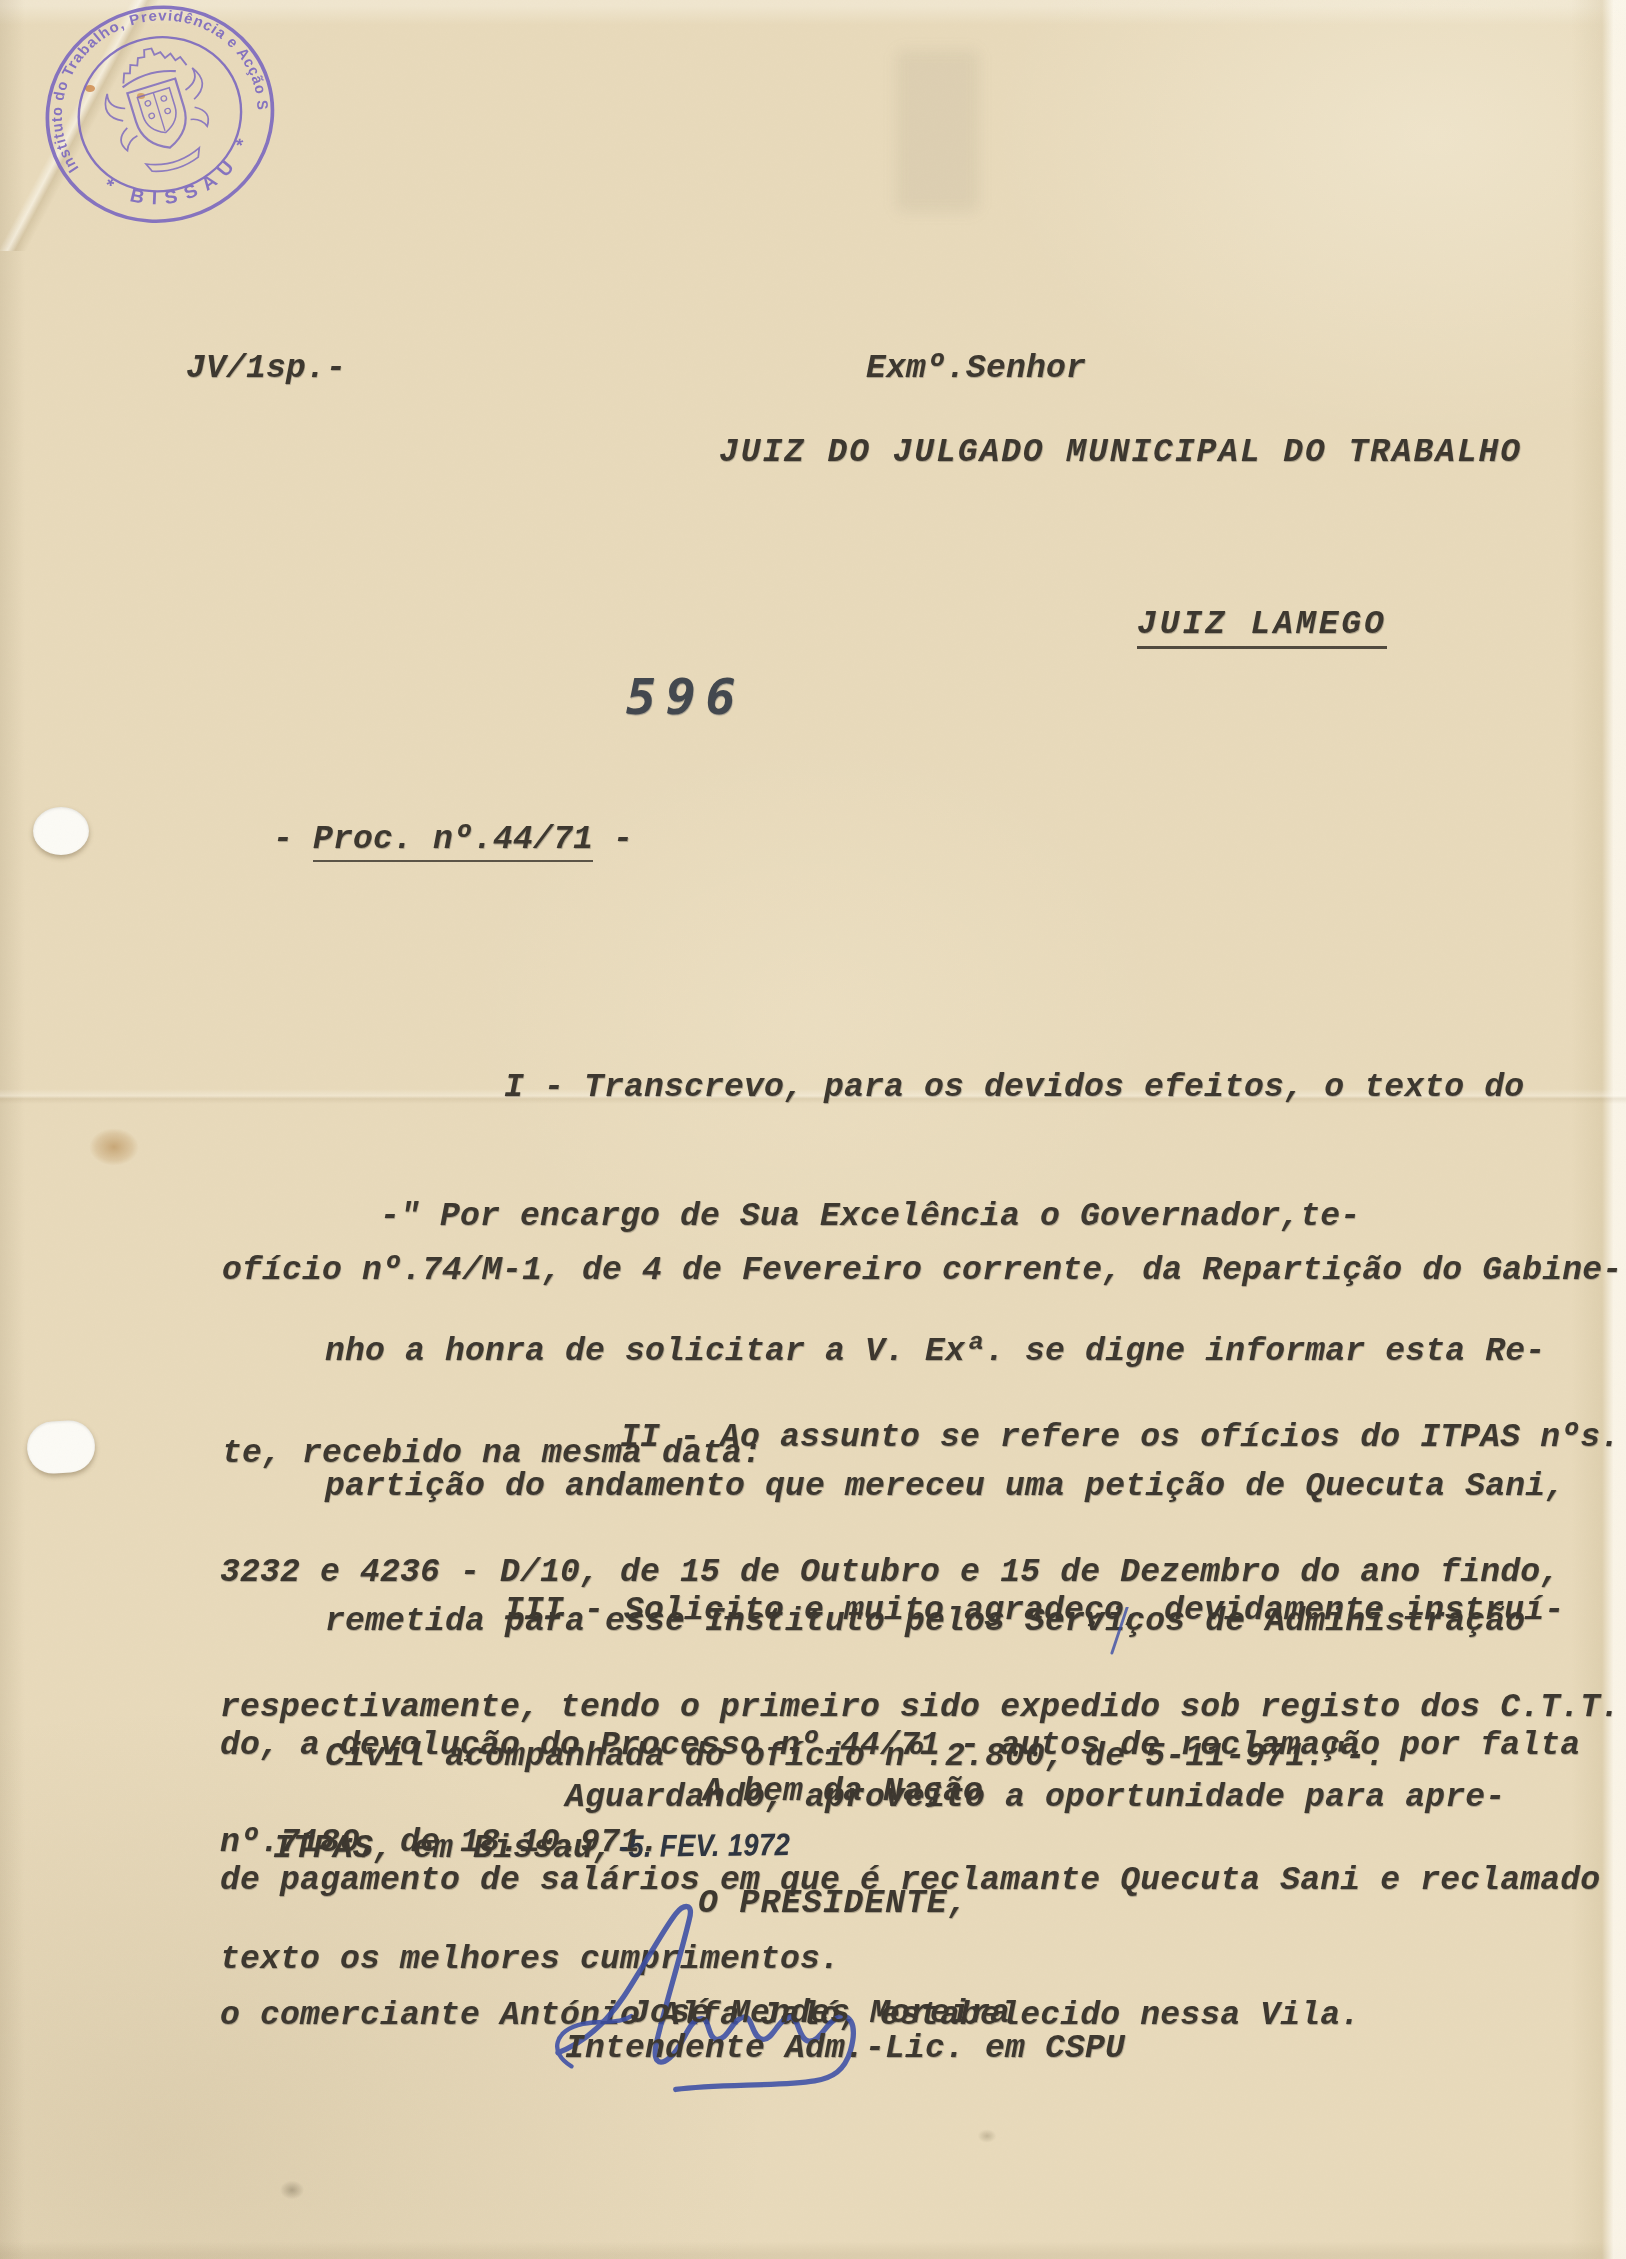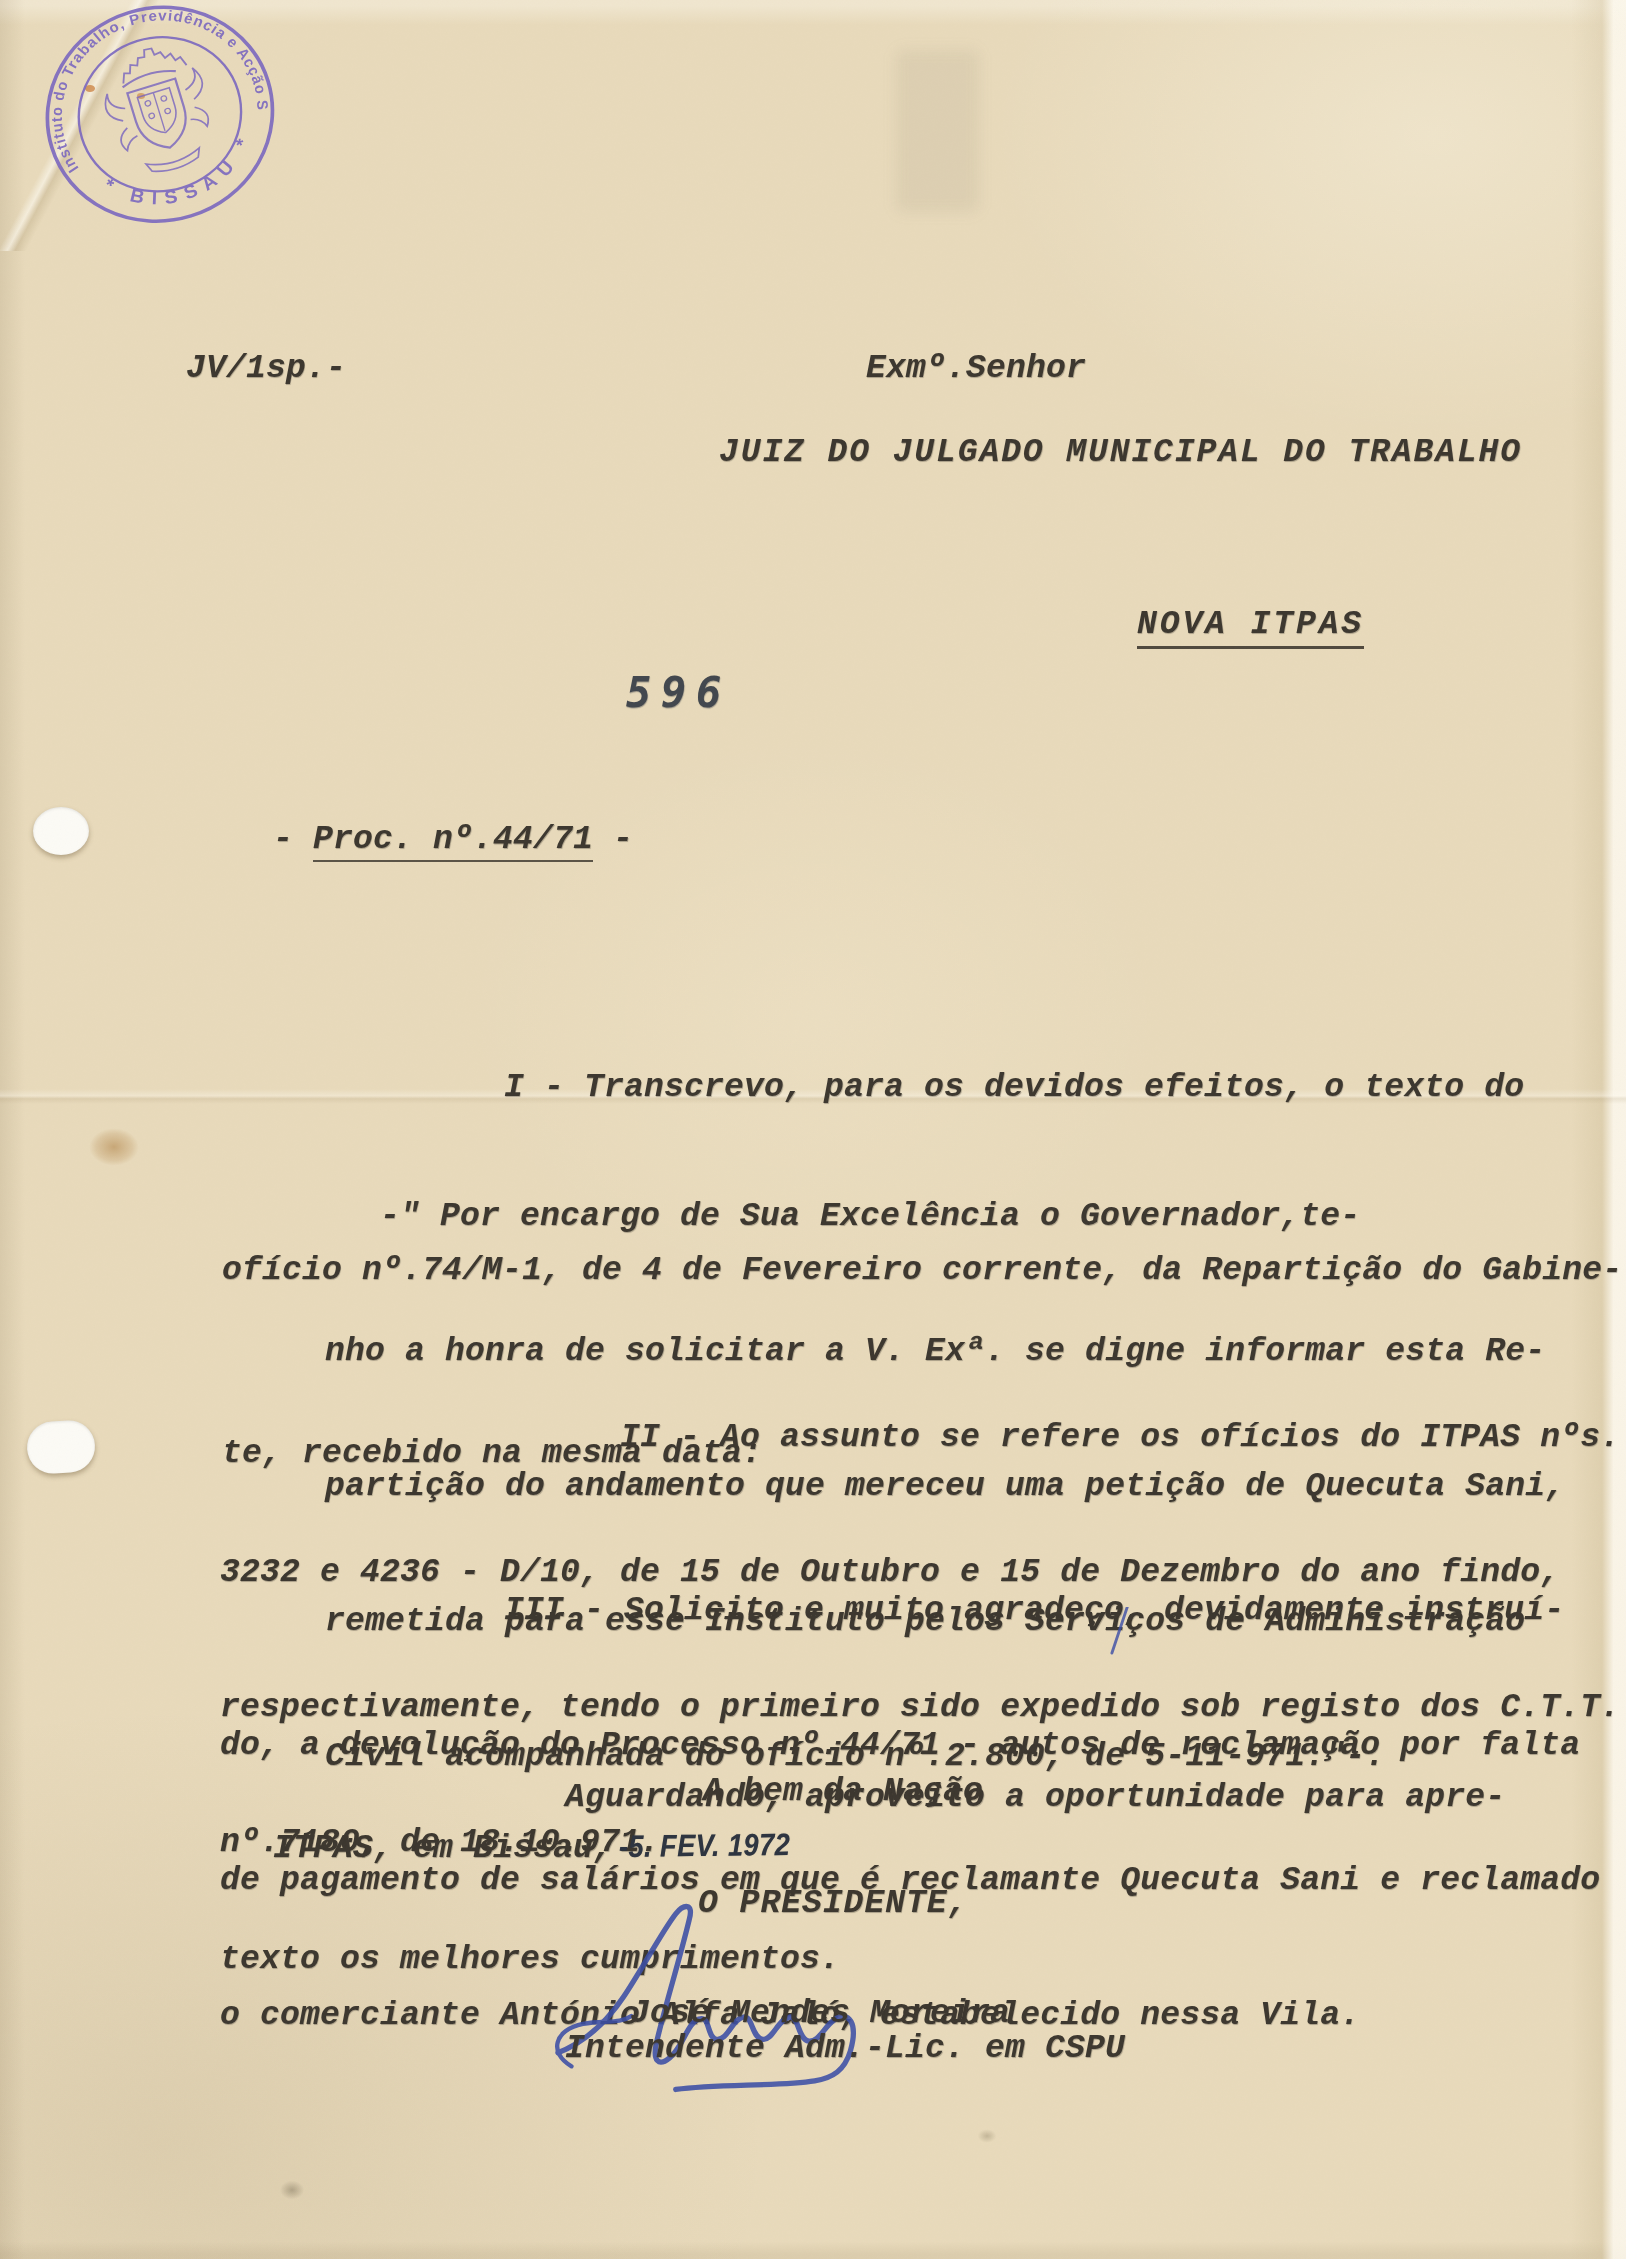--- a/index.html
+++ b/index.html
@@ -23,21 +23,21 @@
     position:absolute;white-space:pre;
     font-family:"Liberation Mono", monospace;font-weight:700;
     font-size:33px;color:#3c372f;letter-spacing:0.2px;
     text-shadow:0.6px 0.8px 0.7px rgba(60,55,47,0.35);
     font-style:italic;
   }
   .para div{white-space:pre;}
   .underline-heavy{border-bottom:3.9px solid rgba(58,52,44,0.88);padding-bottom:2.9px;}
   .underline-med{border-bottom:2.9px solid rgba(58,52,44,0.82);padding-bottom:1.9px;}
   .docnum{
-    font-family:"DejaVu Sans Mono", monospace;font-weight:700;font-size:42px;
+    font-family:"DejaVu Sans Mono", monospace;font-weight:700;font-size:50px;
     color:#42474e;letter-spacing:9.7px;text-shadow:0.5px 0.5px 1px rgba(50,55,65,0.4);
   }
   .datestamp{
     display:inline-block;font-family:"Liberation Sans", sans-serif;font-weight:700;
     font-size:31px;color:#2d3440;letter-spacing:0.5px;
     transform:scaleX(0.88) rotate(-0.6deg);transform-origin:left bottom;
     margin-left:5.8px;text-shadow:0 0 0.8px rgba(45,52,64,0.5);
   }
   .hole{
     position:absolute;background:#fcfbf6;
@@ -99,21 +99,21 @@
       </g>
     </g>
   </svg>
 
   <div class="hole" style="left:33px;top:807px;width:56px;height:48px;border-radius:50%;"></div>
   <div class="hole" style="left:27px;top:1421px;width:68px;height:52px;border-radius:26px;transform:rotate(-4deg);"></div>
 
   <div class="tw" style="left:186px;top:350px;">JV/1sp.-</div>
   <div class="tw" style="left:866px;top:350px;">Exmº.Senhor</div>
   <div class="tw" style="left:719px;top:434px;letter-spacing:1.9px;">JUIZ DO JULGADO MUNICIPAL DO TRABALHO</div>
-  <div class="tw underline-heavy" style="left:1137px;top:606px;letter-spacing:2.9px;">NOVA ITPAS</div>
+  <div class="tw underline-heavy" style="left:1137px;top:606px;letter-spacing:2.9px;">JUIZ LAMEGO</div>
   <div class="tw docnum" style="left:626px;top:668px;">596</div>
 
   <div class="tw" style="left:273px;top:821px;"><span>- </span><span class="underline-med">Proc. nº.44/71</span><span> -</span></div>
 
   <div class="tw para" style="left:222px;top:935px;line-height:61px;">
     <div style="padding-left:282px;">I - Transcrevo, para os devidos efeitos, o texto do</div>
     <div>ofício nº.74/M-1, de 4 de Fevereiro corrente, da Repartição do Gabine-</div>
     <div>te, recebido na mesma data:</div>
   </div>
 

